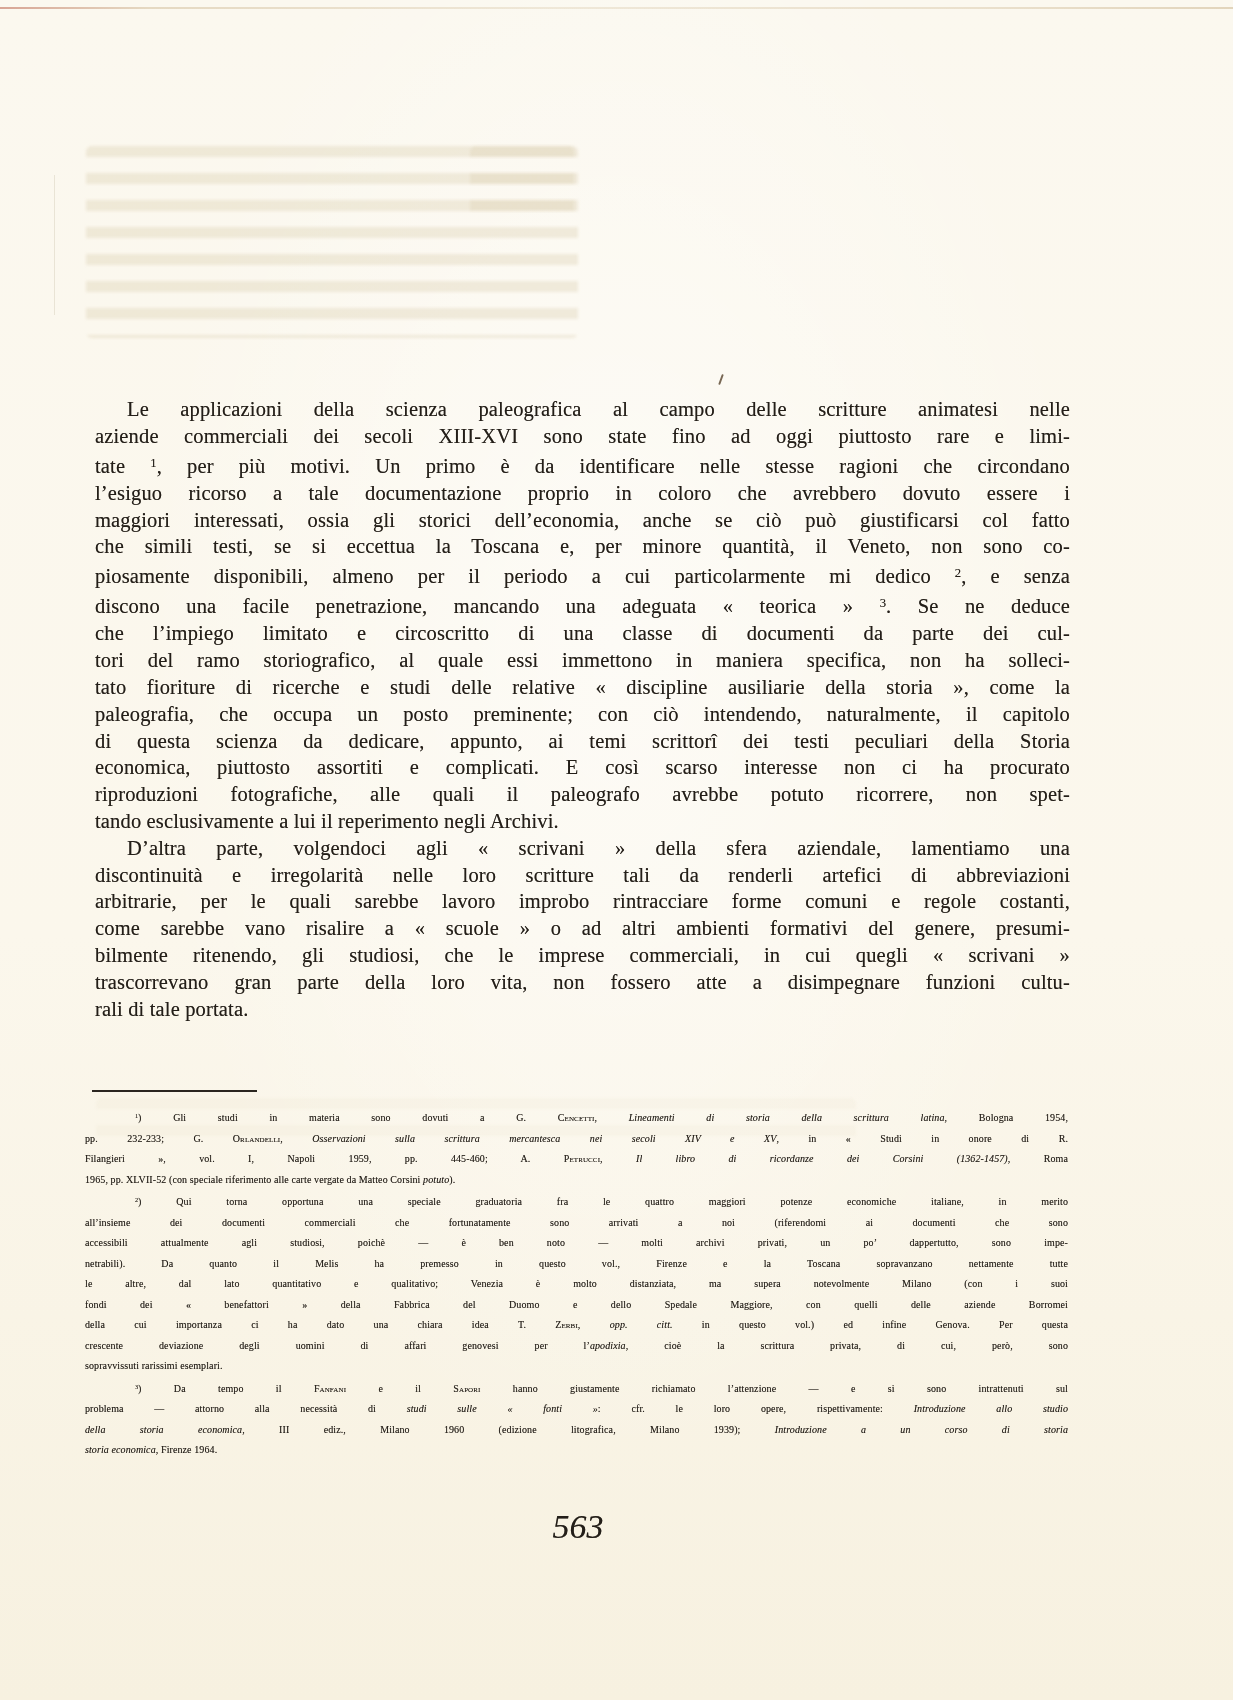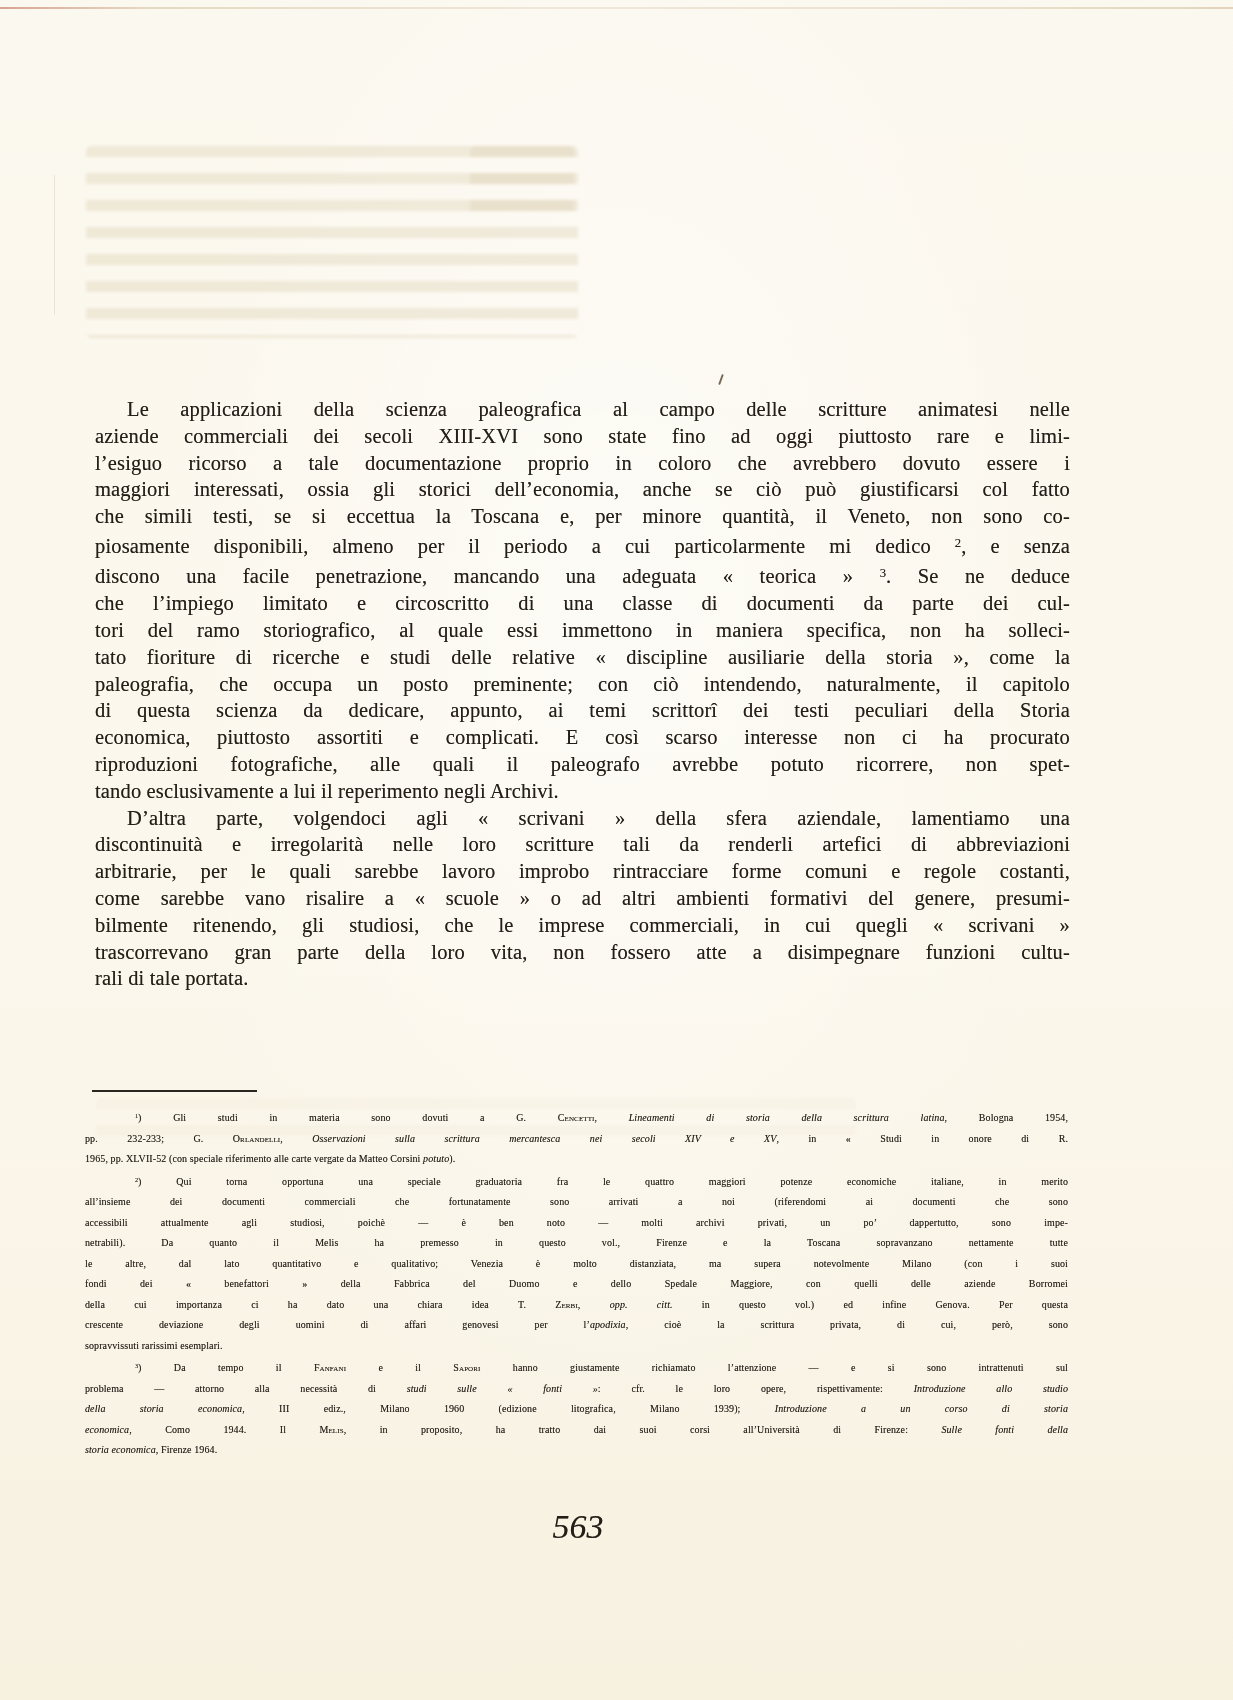--- a/index.html
+++ b/index.html
@@ -88,20 +88,21 @@
   <div class="left-hairline"></div>
   <div class="ghost ghost-a"></div>
   <div class="ghost ghost-b"></div>
   <div class="ghost ghost-c"></div>
   <div class="speck-slash"></div>
 
   <div class="main-text">
       <div class="para">
         <div class="tline first"><span class="seg">Le applicazioni della scienza paleografica al campo delle scritture animatesi nelle</span></div>
         <div class="tline"><span class="seg">aziende commerciali dei secoli XIII-XVI sono state fino ad oggi piuttosto rare e limi-</span></div>
+        <div class="tline"><span class="seg">tate </span><span class="seg sup">1</span><span class="seg">, per più motivi. Un primo è da identificare nelle stesse ragioni che circondano</span></div>
         <div class="tline"><span class="seg">l’esiguo ricorso a tale documentazione proprio in coloro che avrebbero dovuto essere i</span></div>
         <div class="tline"><span class="seg">maggiori interessati, ossia gli storici dell’economia, anche se ciò può giustificarsi col fatto</span></div>
         <div class="tline"><span class="seg">che simili testi, se si eccettua la Toscana e, per minore quantità, il Veneto, non sono co-</span></div>
         <div class="tline"><span class="seg">piosamente disponibili, almeno per il periodo a cui particolarmente mi dedico </span><span class="seg sup">2</span><span class="seg">, e senza</span></div>
         <div class="tline"><span class="seg">discono una facile penetrazione, mancando una adeguata « teorica » </span><span class="seg sup">3</span><span class="seg">. Se ne deduce</span></div>
         <div class="tline"><span class="seg">che l’impiego limitato e circoscritto di una classe di documenti da parte dei cul-</span></div>
         <div class="tline"><span class="seg">tori del ramo storiografico, al quale essi immettono in maniera specifica, non ha solleci-</span></div>
         <div class="tline"><span class="seg">tato fioriture di ricerche e studi delle relative « discipline ausiliarie della storia », come la</span></div>
         <div class="tline"><span class="seg">paleografia, che occupa un posto preminente; con ciò intendendo, naturalmente, il capitolo</span></div>
         <div class="tline"><span class="seg">di questa scienza da dedicare, appunto, ai temi scrittorî dei testi peculiari della Storia</span></div>
@@ -119,36 +120,36 @@
         <div class="tline last"><span class="seg">rali di tale portata.</span></div>
       </div>
     </div>
 
   <div class="footnote-rule"></div>
 
   <div class="footnotes">
       <div class="para">
         <div class="tline first"><span class="seg sup">1</span><span class="seg">) Gli studi in materia sono dovuti a G. </span><span class="seg sc">Cencetti</span><span class="seg">, </span><span class="seg i">Lineamenti di storia della scrittura latina</span><span class="seg">, Bologna 1954,</span></div>
         <div class="tline"><span class="seg">pp. 232-233; G. </span><span class="seg sc">Orlandelli</span><span class="seg">, </span><span class="seg i">Osservazioni sulla scrittura mercantesca nei secoli XIV e XV</span><span class="seg">, in « Studi in onore di R.</span></div>
+        <div class="tline"><span class="seg">Filangieri », vol. I, Napoli 1959, pp. 445-460; A. </span><span class="seg sc">Petrucci</span><span class="seg">, </span><span class="seg i">Il libro di ricordanze dei Corsini (1362-1457)</span><span class="seg">, Roma</span></div>
         <div class="tline last"><span class="seg">1965, pp. XLVII-52 (con speciale riferimento alle carte vergate da Matteo Corsini </span><span class="seg i">potuto</span><span class="seg">).</span></div>
       </div>
       <div class="para">
         <div class="tline first"><span class="seg sup">2</span><span class="seg">) Qui torna opportuna una speciale graduatoria fra le quattro maggiori potenze economiche italiane, in merito</span></div>
         <div class="tline"><span class="seg">all’insieme dei documenti commerciali che fortunatamente sono arrivati a noi (riferendomi ai documenti che sono</span></div>
         <div class="tline"><span class="seg">accessibili attualmente agli studiosi, poichè — è ben noto — molti archivi privati, un po’ dappertutto, sono impe-</span></div>
         <div class="tline"><span class="seg">netrabili). Da quanto il Melis ha premesso in questo vol., Firenze e la Toscana sopravanzano nettamente tutte</span></div>
         <div class="tline"><span class="seg">le altre, dal lato quantitativo e qualitativo; Venezia è molto distanziata, ma supera notevolmente Milano (con i suoi</span></div>
         <div class="tline"><span class="seg">fondi dei « benefattori » della Fabbrica del Duomo e dello Spedale Maggiore, con quelli delle aziende Borromei</span></div>
         <div class="tline"><span class="seg">della cui importanza ci ha dato una chiara idea T. </span><span class="seg sc">Zerbi</span><span class="seg">, </span><span class="seg i">opp. citt.</span><span class="seg"> in questo vol.) ed infine Genova. Per questa</span></div>
         <div class="tline"><span class="seg">crescente deviazione degli uomini di affari genovesi per l’</span><span class="seg i">apodixia</span><span class="seg">, cioè la scrittura privata, di cui, però, sono</span></div>
         <div class="tline last"><span class="seg">sopravvissuti rarissimi esemplari.</span></div>
       </div>
       <div class="para">
         <div class="tline first"><span class="seg sup">3</span><span class="seg">) Da tempo il </span><span class="seg sc">Fanfani</span><span class="seg"> e il </span><span class="seg sc">Sapori</span><span class="seg"> hanno giustamente richiamato l’attenzione — e si sono intrattenuti sul</span></div>
         <div class="tline"><span class="seg">problema — attorno alla necessità di </span><span class="seg i">studi sulle « fonti »</span><span class="seg">: cfr. le loro opere, rispettivamente: </span><span class="seg i">Introduzione allo studio</span></div>
         <div class="tline"><span class="seg i">della storia economica</span><span class="seg">, III ediz., Milano 1960 (edizione litografica, Milano 1939); </span><span class="seg i">Introduzione a un corso di storia</span></div>
-        <div class="tline"><span class="seg i">economica</span><span class="seg">, Como 1944. Il </span><span class="seg sc">Melis</span><span class="seg">, in proposito, ha tratto dai suoi corsi all’Università di Firenze: </span><span class="seg i">Sulle fonti della</span></div>
         <div class="tline last"><span class="seg i">storia economica</span><span class="seg">, Firenze 1964.</span></div>
       </div>
     </div>
 
   <div class="page-number">563</div>
 </div>
 
 </body></html>

